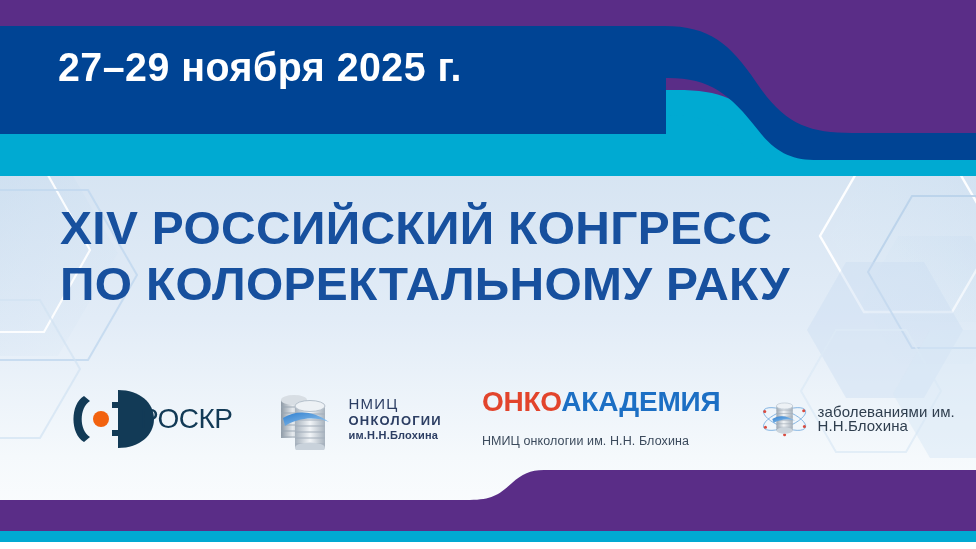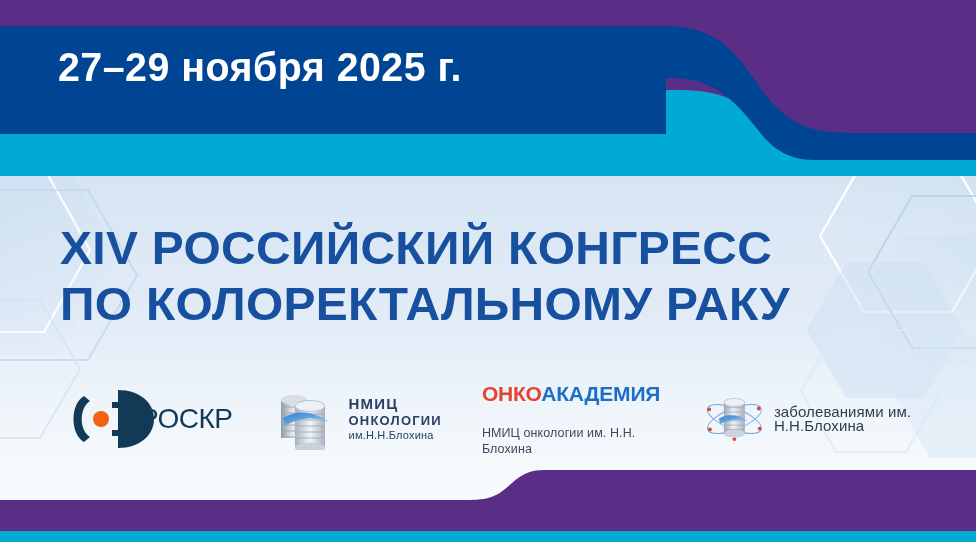--- a/index.html
+++ b/index.html
@@ -19,21 +19,21 @@
     position:absolute;left:58px;top:44px;
     font-size:41px;font-weight:bold;color:#ffffff;
     letter-spacing:0.5px;
     font-family:"Liberation Sans","DejaVu Sans",sans-serif;
     white-space:nowrap;
     transform:scaleX(0.96);transform-origin:left center;
   }
 
   
   #title-block{
-    position:absolute;left:60px;top:220px;width:860px;
+    position:absolute;left:60px;top:200px;width:860px;
   }
   .title-line{
     font-size:47px;line-height:56px;font-weight:bold;
     color:#17509E;letter-spacing:0.3px;white-space:nowrap;
     font-family:"Liberation Sans","DejaVu Sans",sans-serif;
     transform:scaleX(1.02);transform-origin:left center;
   }
 
   
   #logos{
@@ -47,25 +47,25 @@
   #logo-fond{margin-left:40px;}
 
   .logo-text{display:flex;flex-direction:column;justify-content:center;}
 
   
   #roskr-word{
     font-size:28px;font-weight:normal;color:#123A56;letter-spacing:-0.5px;
     margin-left:-14px;
   }
   
-  #nmic-l1{font-size:15px;font-weight:bold;color:#2C3E63;letter-spacing:1.2px;line-height:16px;}
+  #nmic-l1{font-size:15px;font-weight:normal;color:#2C3E63;letter-spacing:1.2px;line-height:16px;}
   #nmic-l2{font-size:13px;font-weight:bold;color:#2C3E63;letter-spacing:1.2px;line-height:17px;}
-  #nmic-l3{font-size:11px;font-weight:normal;color:#2C3E63;letter-spacing:0.2px;line-height:13px;}
-  
-  #oa-top{font-size:21px;font-weight:bold;letter-spacing:-0.2px;line-height:23px;}
+  #nmic-l3{font-size:11px;font-weight:bold;color:#2C3E63;letter-spacing:0.2px;line-height:13px;}
+  
+  #oa-top{font-size:28px;font-weight:bold;letter-spacing:-0.2px;line-height:23px;}
   #oa-onko{color:#E2442C;}
   #oa-akademia{color:#1C6FC4;}
   #oa-sub{font-size:12.5px;color:#3B4A5C;letter-spacing:0.1px;line-height:16px;margin-top:20px;}
   
   #fond-l1{font-size:11.5px;font-weight:bold;color:#1B5FA8;letter-spacing:0.4px;line-height:14px;}
   #fond-l2{font-size:11.5px;color:#2F3E4E;letter-spacing:0.1px;line-height:14px;}
   #fond-l3{font-size:15px;color:#2F3E4E;letter-spacing:0.1px;line-height:14px;}
 </style>
 </head>
 <body>

